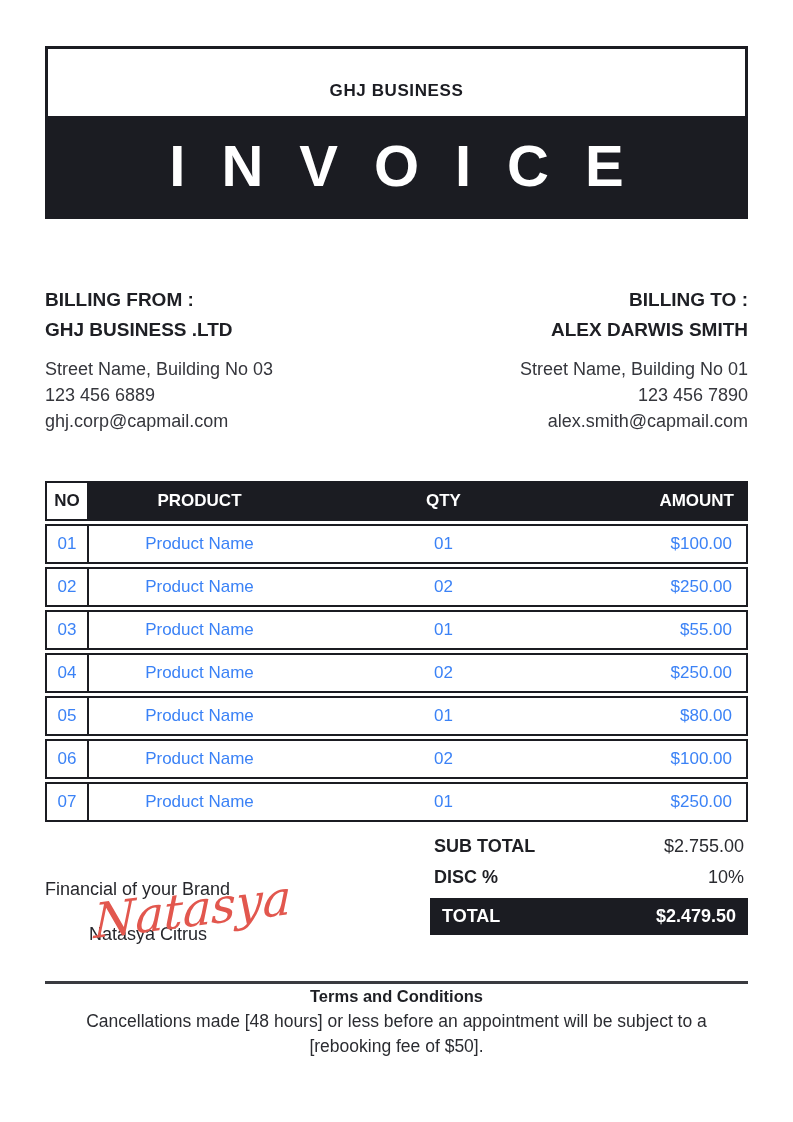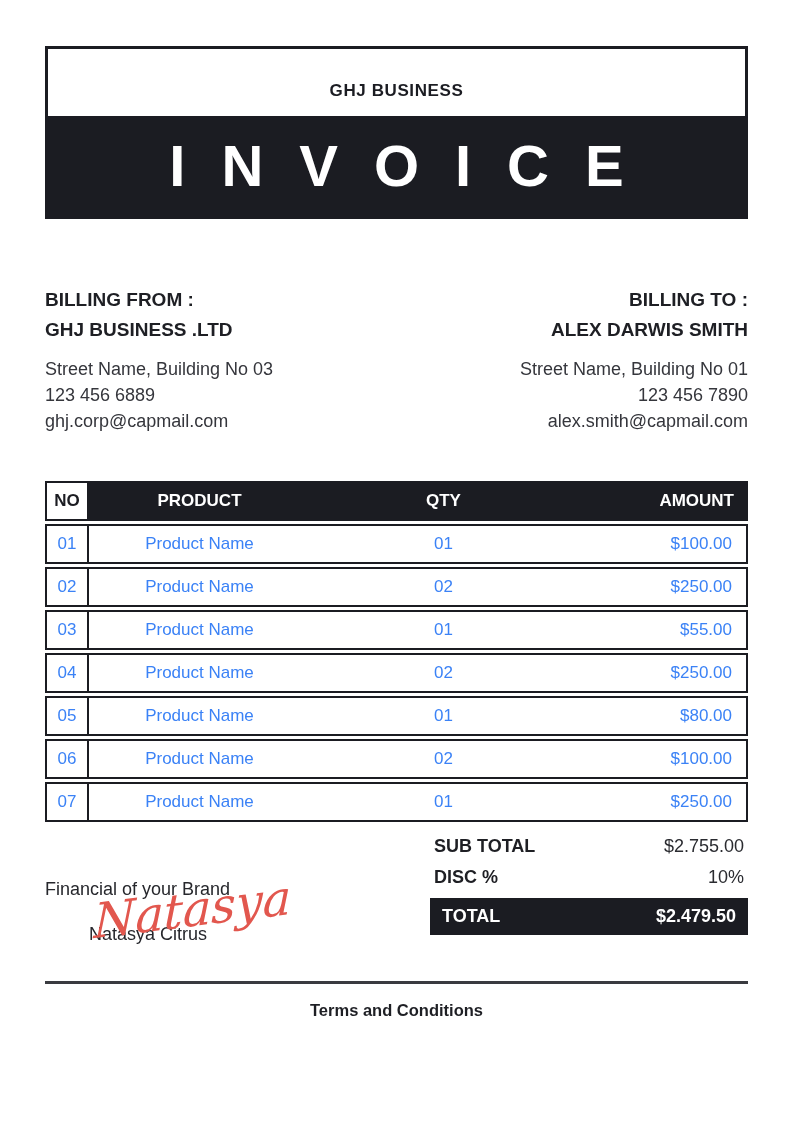--- a/index.html
+++ b/index.html
@@ -72,21 +72,21 @@
   .tot-row { display: flex; justify-content: space-between; align-items: center; padding: 5px 4px; }
   .tot-label { font-weight: 700; color: #1e1f24; }
   .tot-value { color: #2a2b30; }
   .tot-row.grand {
     background: #1b1c22; color: #ffffff; margin-top: 5px; padding: 8px 12px;
   }
   .tot-row.grand .tot-label, .tot-row.grand .tot-value { color: #ffffff; font-weight: 700; }
 
   
   .divider { border: none; border-top: 3px solid #3a3b40; margin-top: 36px; }
-  .terms { text-align: center; margin-top: 17px; }
+  .terms { text-align: center; margin-top: 3px; }
   .terms-heading { font-size: 16.5px; font-weight: 700; color: #1e1f24; }
   .terms-body {
     font-size: 17.5px; line-height: 25px; color: #2b2c31;
     max-width: 660px; margin: 3px auto 0 auto;
   }
   .thank-bar {
     background: #1b1c22; color: #ffffff; text-align: center;
     font-size: 21px; font-weight: 700; letter-spacing: 1px;
     padding: 10px 0 11px 0; margin-top: 26px;
     border-bottom: 2px solid #c9c9c9;
@@ -198,16 +198,17 @@
       <div class="tot-row grand">
         <span class="tot-label">TOTAL</span>
         <span class="tot-value">$2.479.50</span>
       </div>
     </div>
   </div>
 
   <hr class="divider">
   <div class="terms">
     <div class="terms-heading">Terms and Conditions</div>
+    <div class="terms-body">Cancellations made [48 hours] or less before an appointment will be subject to a [rebooking fee of $50].</div>
   </div>
 
 
 </div>
 
 </body></html>

